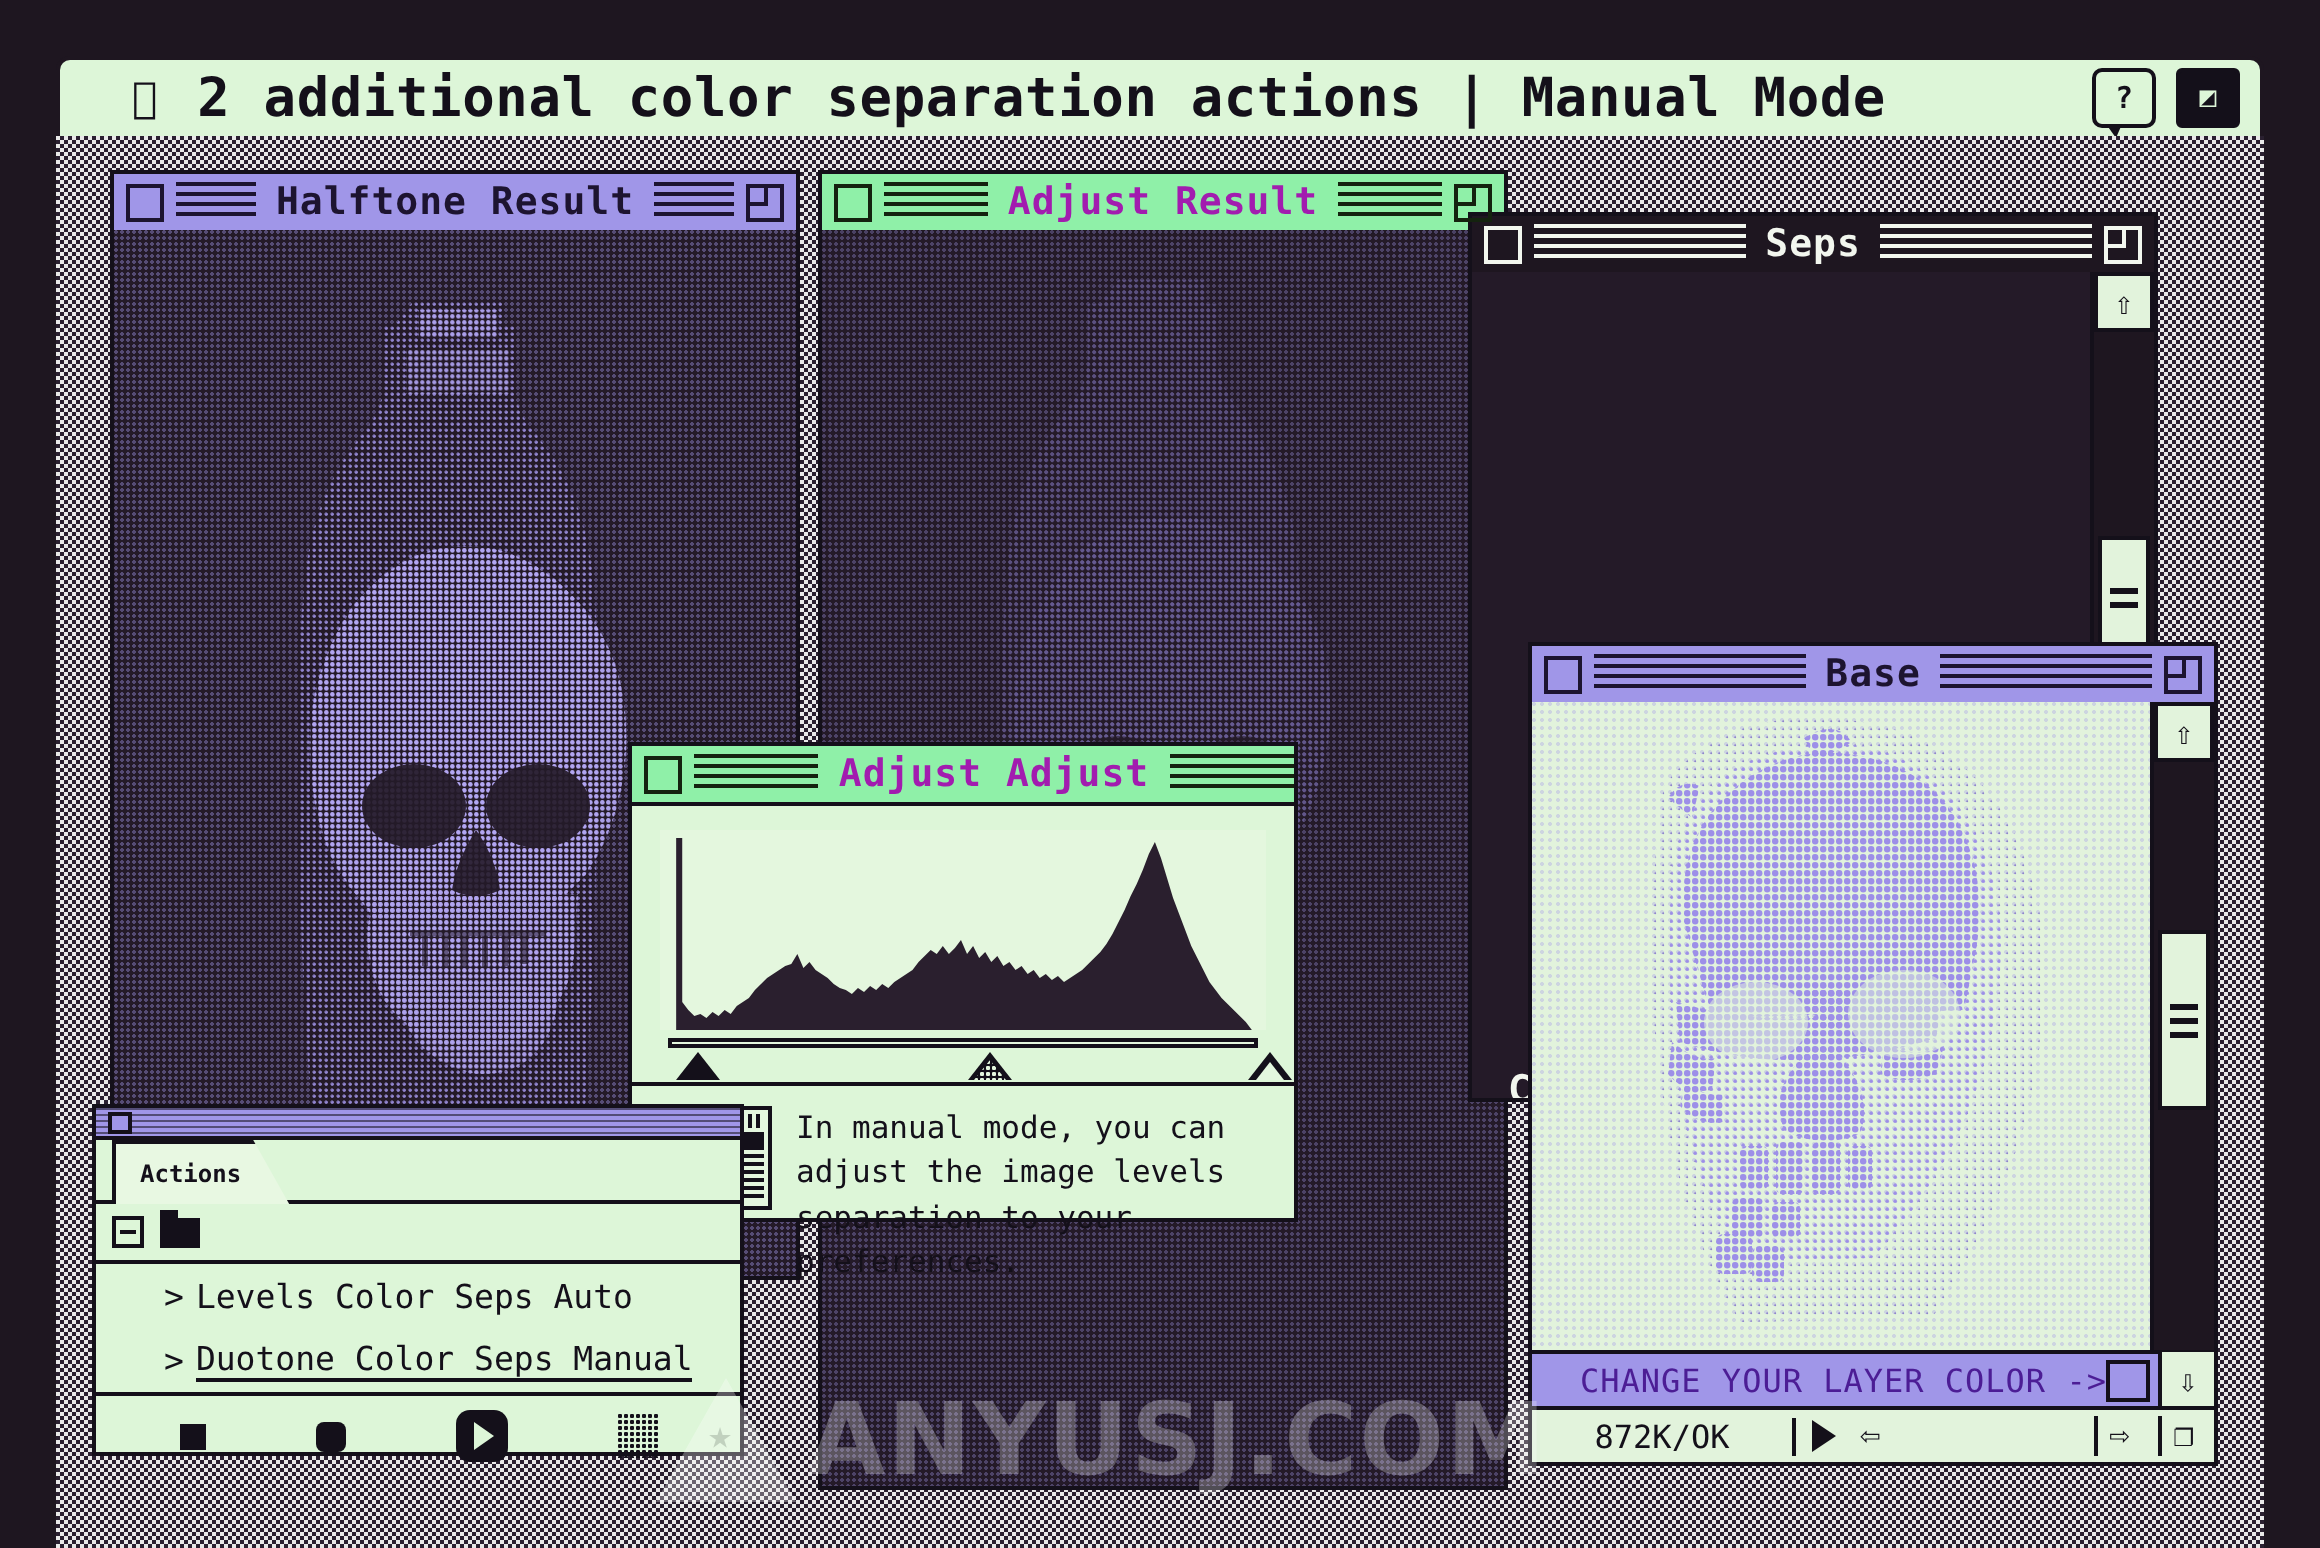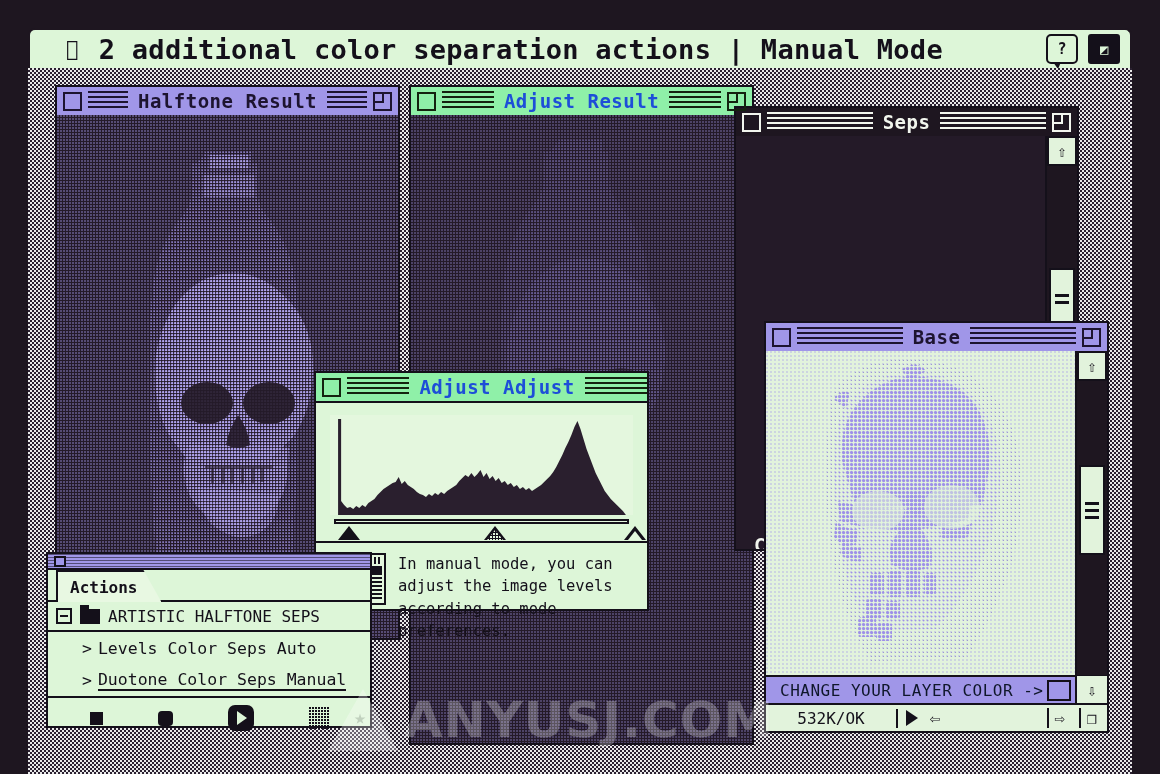--- a/index.html
+++ b/index.html
@@ -60,21 +60,21 @@
   .zbox{width:19px;height:19px;border:2px solid currentColor;margin:0 6px;flex:none;z-index:2;
      box-sizing:border-box;position:relative;}
   .zbox:after{content:"";position:absolute;left:0;top:0;width:9px;height:9px;
      border-right:2px solid currentColor;border-bottom:2px solid currentColor;box-sizing:border-box;}
 
   
   .tbar.purple{background:#a096e8;color:#1d1430;}
   .tbar.purple .ttext{color:#1d1430;background:#a096e8;}
   
   .tbar.green{background:#8ff0a8;color:#14230f;}
-  .tbar.green .ttext{color:#1d4ed8;background:#8ff0a8;}
+  .tbar.green .ttext{color:#a21caf;background:#8ff0a8;}
   
   .tbar.dark{background:#1e1620;color:#f2f6ee;}
   .tbar.dark .ttext{color:#f2f6ee;background:#1e1620;}
 
   
   .canvas{position:absolute;left:0;right:0;overflow:hidden;}
   .halftone-dark{
     background-color:#241a28;
     background-image:
       radial-gradient(circle at 1px 1px, rgba(160,150,232,.40) .8px, transparent 1px);
@@ -129,21 +129,21 @@
   .news .pic{flex:1;border:2px solid #14101a;box-sizing:border-box;background:#e4f7de;}
 
   
   #actions-win{background:#ddf6d8;}
   #act-grab{height:16px;background:#a096e8;
      background-image:repeating-linear-gradient(to bottom,rgba(20,16,26,.55) 0 1px,transparent 1px 3px);
      border-bottom:2px solid #14101a;display:flex;align-items:center;padding-left:6px;box-sizing:border-box;}
   #act-grab .mini{width:12px;height:11px;border:2px solid #14101a;background:#a096e8;box-sizing:border-box;}
   #act-tabrow{height:30px;position:relative;border-bottom:2px solid #14101a;background:#ddf6d8;}
   #act-tab{position:absolute;left:8px;top:0;height:30px;padding:0 24px 0 12px;display:flex;align-items:center;
-     font-size:16px;font-weight:700;color:#14101a;background:#e8f8e2;
+     font-size:12px;font-weight:700;color:#14101a;background:#e8f8e2;
      border-top:2px solid #14101a;border-left:2px solid #14101a;
      clip-path:polygon(0 0,calc(100% - 18px) 0,100% 100%,0 100%);}
   .act-row{height:30px;display:flex;align-items:center;padding-left:8px;font-size:16px;color:#14101a;
      border-bottom:2px solid #14101a;box-sizing:border-box;gap:8px;}
   .act-sub{height:32px;display:flex;align-items:center;padding-left:34px;font-size:16.5px;color:#14101a;box-sizing:border-box;}
   .act-sub.sel span.lbl{border-bottom:2px solid #14101a;}
   .sq-icon{width:16px;height:16px;border:2px solid #14101a;box-sizing:border-box;display:flex;align-items:center;justify-content:center;}
   .sq-icon:after{content:"";width:8px;height:2px;background:#14101a;}
   .folder{width:20px;height:15px;background:#14101a;position:relative;}
   .folder:before{content:"";position:absolute;left:0;top:-4px;width:9px;height:4px;background:#14101a;}
@@ -153,21 +153,21 @@
   .btn-rec{width:15px;height:15px;background:#14101a;border-radius:4px;}
   .btn-play{width:26px;height:26px;background:#14101a;border-radius:7px;display:flex;align-items:center;justify-content:center;}
   .btn-play:after{content:"";width:0;height:0;border-left:10px solid #ddf6d8;border-top:7px solid transparent;border-bottom:7px solid transparent;margin-left:3px;}
   .btn-trash{width:20px;height:22px;
      background-image:radial-gradient(circle at 1px 1px,#14101a 1px,transparent 1.2px);
      background-size:3px 3px;}
 
   
   #fill-colorbar{position:absolute;left:0;right:0;height:28px;background:#a096e8;
      border-top:2px solid #14101a;display:flex;align-items:center;box-sizing:border-box;}
-  #fill-colorbar .lbl{flex:1;padding-left:14px;font-size:16px;color:#0f172a;letter-spacing:.5px;white-space:nowrap;}
+  #fill-colorbar .lbl{flex:1;padding-left:24px;font-size:16px;color:#4c1d95;letter-spacing:.5px;white-space:nowrap;}
   #fill-swatch{width:24px;height:21px;border:2px solid #14101a;background:#a096e8;margin-right:4px;box-sizing:border-box;}
   #fill-status{position:absolute;left:0;right:0;height:28px;background:#e2f3dc;border-top:2px solid #14101a;
      display:flex;align-items:center;box-sizing:border-box;font-size:16px;color:#14101a;}
   #fill-status .szt{width:130px;text-align:center;border-right:2px solid #14101a;}
   .tri-r{width:0;height:0;border-left:12px solid #14101a;border-top:8px solid transparent;border-bottom:8px solid transparent;margin:0 8px;}
   .arr{font-size:17px;color:#14101a;margin:0 4px;}
 
   
   #wm{position:absolute;left:300px;top:612px;width:600px;height:80px;
       display:flex;align-items:center;gap:6px;pointer-events:none;}
@@ -383,21 +383,21 @@
         </div>
       </div>
 
       <div id="fill-colorbar" style="bottom:28px;">
         <span class="lbl">CHANGE YOUR LAYER COLOR -&gt;</span>
         <span id="fill-swatch"></span>
         <span class="sb-btn" style="width:32px;height:28px;border:none;border-left:2px solid #14101a;">⇩</span>
       </div>
 
       <div id="fill-status" style="bottom:0;">
-        <span class="szt">532K/OK</span>
+        <span class="szt">872K/OK</span>
         <span class="tri-r"></span>
         <span class="arr">⇦</span>
         <span style="flex:1;"></span>
         <span class="arr" style="border-left:2px solid #14101a;padding:0 6px;">⇨</span>
         <span class="arr" style="border-left:2px solid #14101a;padding:0 6px;">❐</span>
       </div>
     </div>
 
     <div class="win" id="levels-win" style="left:286px;top:303px;width:335px;height:240px;">
       <div class="tbar green">
@@ -434,36 +434,35 @@
           <span class="hdr"></span>
           <span class="extra">EXTRA!</span>
           <span class="body">
             <span class="col"></span>
               <span class="pic"></span>
               <span class="col"></span>
           </span>
         </span>
         <span class="txt">In manual mode, you can
 adjust the image levels
-according to mode preferences.</span>
+separation to your preferences.</span>
       </div>
     </div>
 
     <div class="win" id="actions-win" style="left:18px;top:484px;width:326px;height:176px;">
       <div id="act-grab">
         <span class="mini"></span>
       </div>
       <div id="act-tabrow">
         <span id="act-tab">Actions</span>
       </div>
 
       <div class="act-row">
         <span class="sq-icon"></span>
         <span class="folder"></span>
-        <span>ARTISTIC HALFTONE SEPS</span>
       </div>
 
       <div class="act-sub">
         <span style="margin-right:6px;">&gt;</span>
         <span class="lbl">Levels Color Seps Auto</span>
       </div>
       <div class="act-sub sel">
         <span style="margin-right:6px;">&gt;</span>
         <span class="lbl">Duotone Color Seps Manual</span>
       </div>

